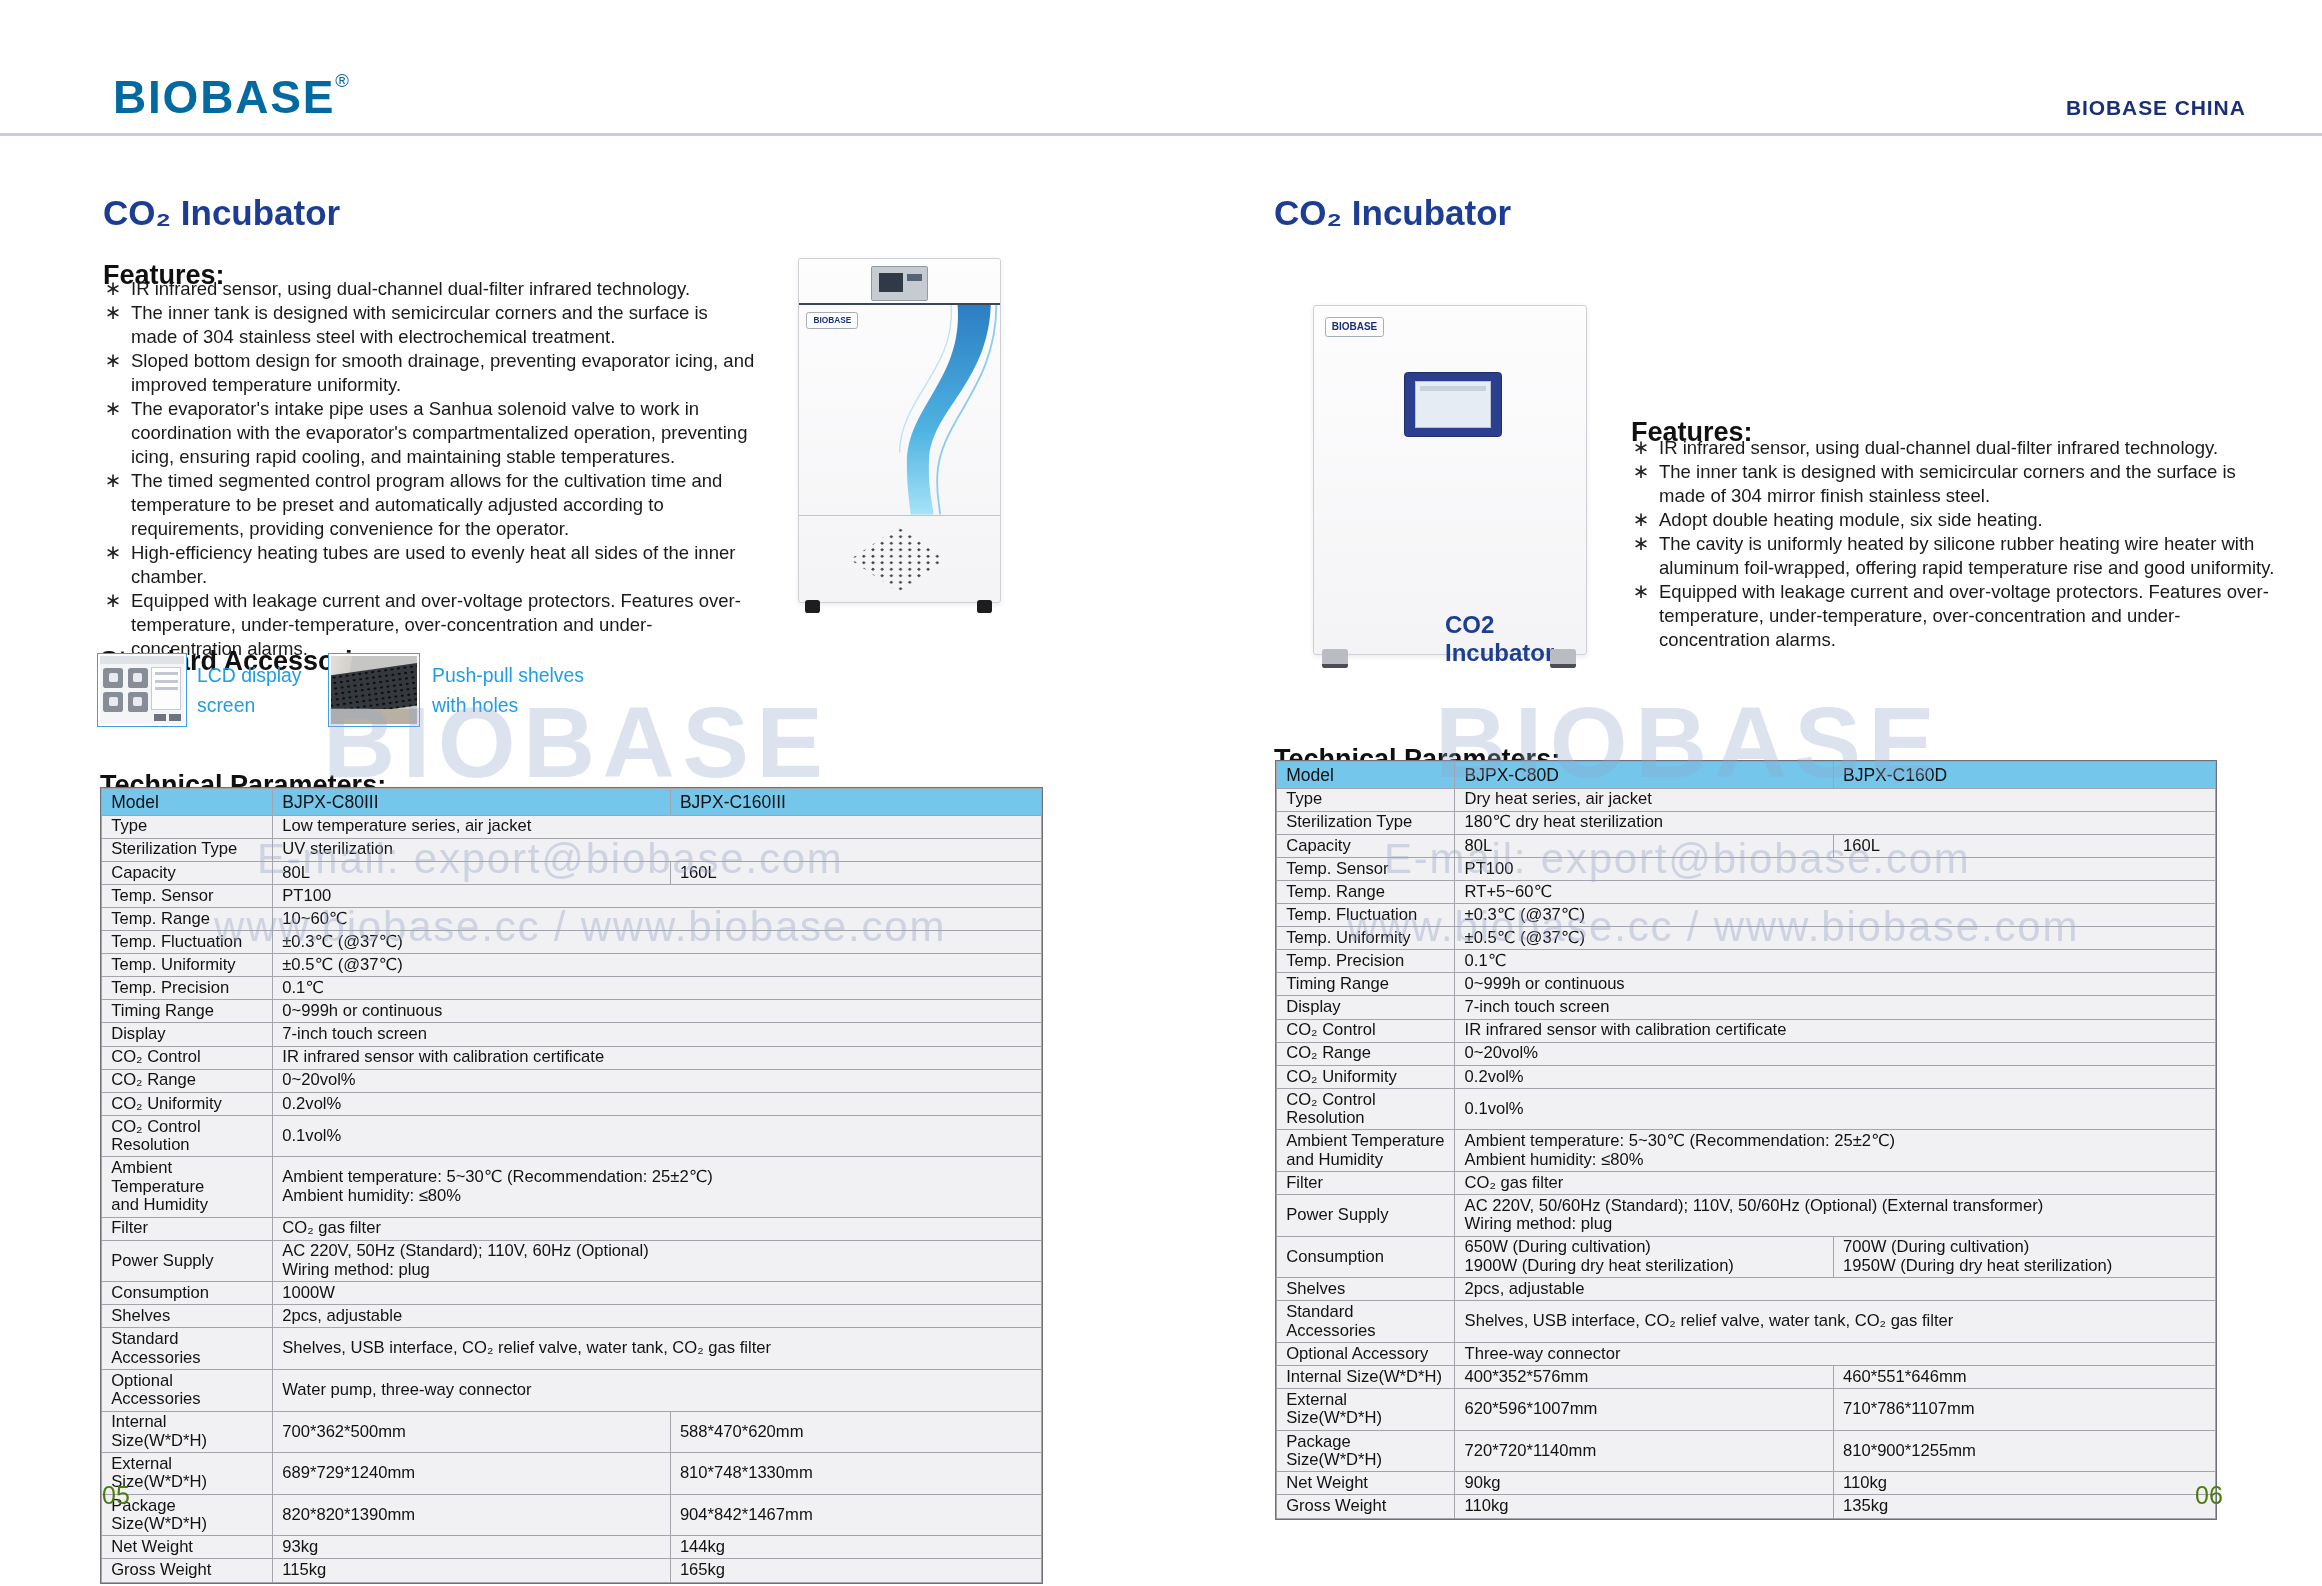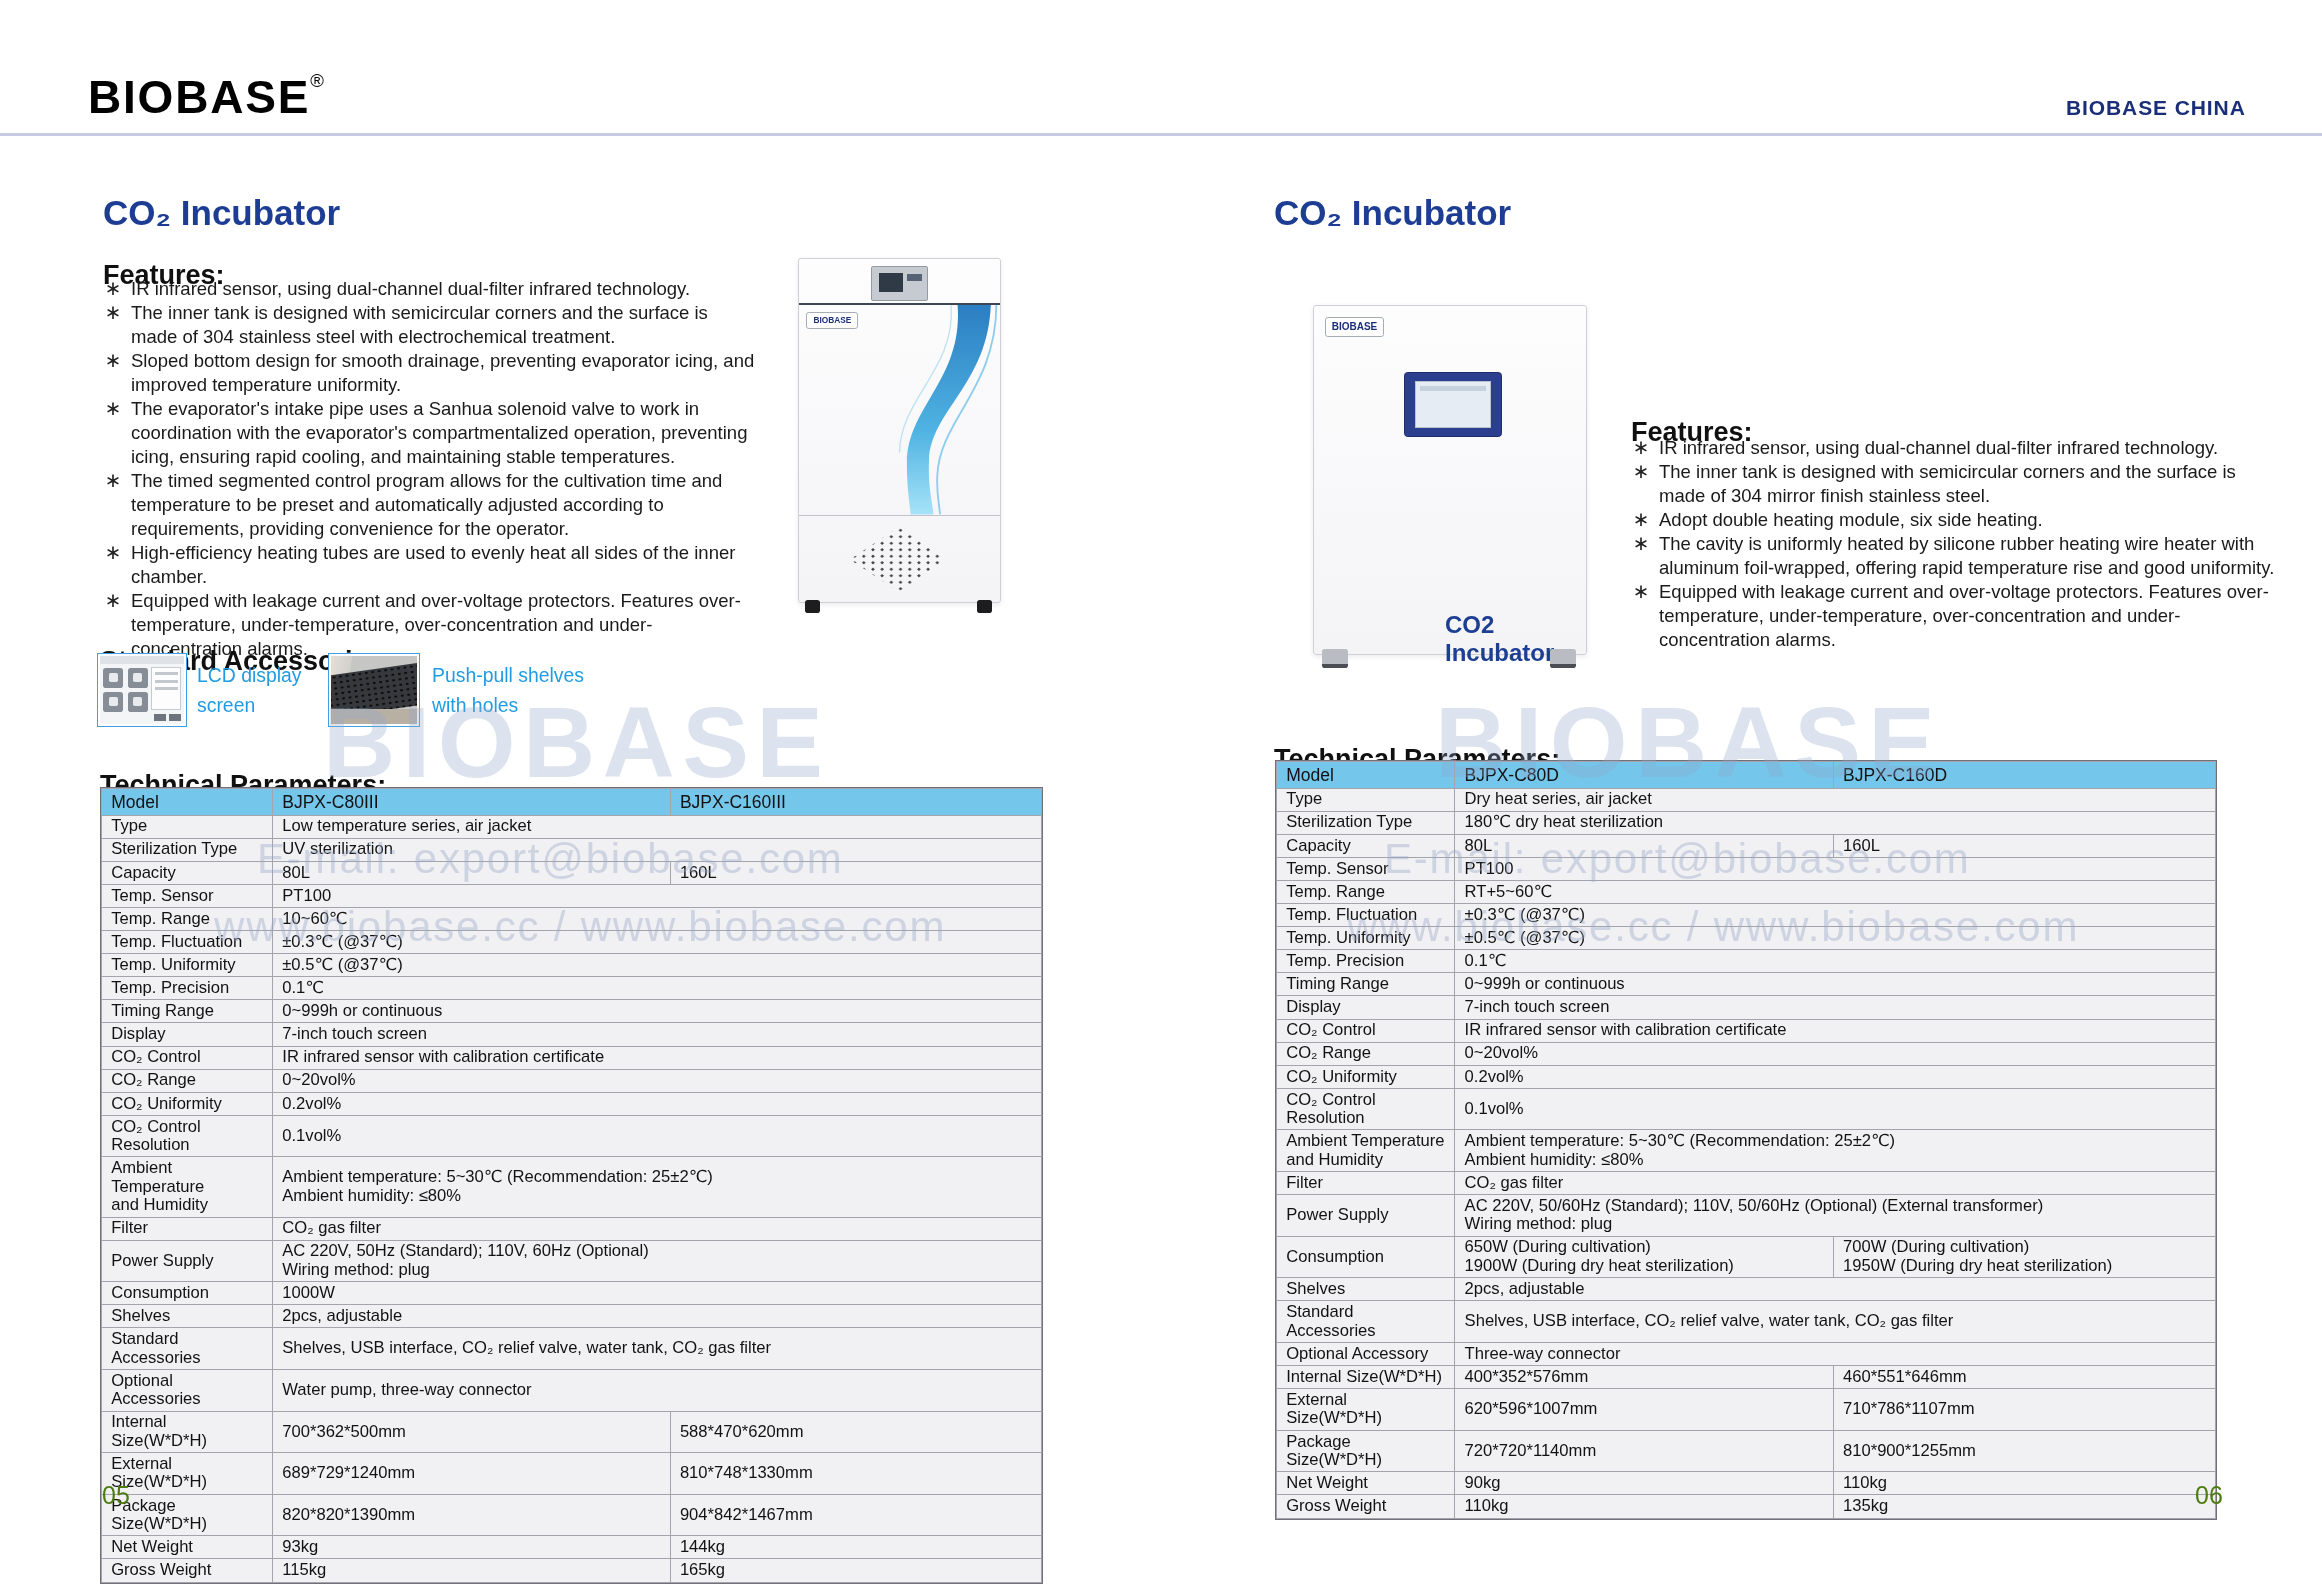--- a/index.html
+++ b/index.html
@@ -1,21 +1,21 @@
 <!DOCTYPE html>
 <html style="font-size:14.8px"><head>
 <meta charset="utf-8">
 <style>
   html,body { margin:0; padding:0; background:#fff; }
   #canvas { position:relative; width:2322px; height:1587px; background:#ffffff; overflow:hidden;
             font-family:"Liberation Sans","DejaVu Sans",sans-serif; color:#1a1a1a; }
 
   
-  .logo { position:absolute; left:88px; top:70px; font-size:46px; font-weight:bold;
-          color:#000000; letter-spacing:1.8px; }
+  .logo { position:absolute; left:113px; top:70px; font-size:46px; font-weight:bold;
+          color:#0369a1; letter-spacing:1.8px; }
   .logo sup { font-size:18.5px; font-weight:normal; vertical-align:26px; letter-spacing:0; }
   .brand-right { position:absolute; left:2066px; top:96px; font-size:21px; font-weight:bold;
                  color:#1b2f78; letter-spacing:0.9px; }
   .header-rule { position:absolute; left:0; top:133px; width:2322px; height:2.8px; background:#c9cbe2; }
 
   
   .page-title { position:absolute; font-size:35px; font-weight:bold; color:#1d3d94;margin-top:8px; }
   .h2 { position:absolute; font-size:27px; font-weight:bold; color:#101010; }
   .features { position:absolute; list-style:none; margin:0; padding:0; }
   .features li { position:relative; padding-left:28px; font-size:18.5px; line-height:24px;

